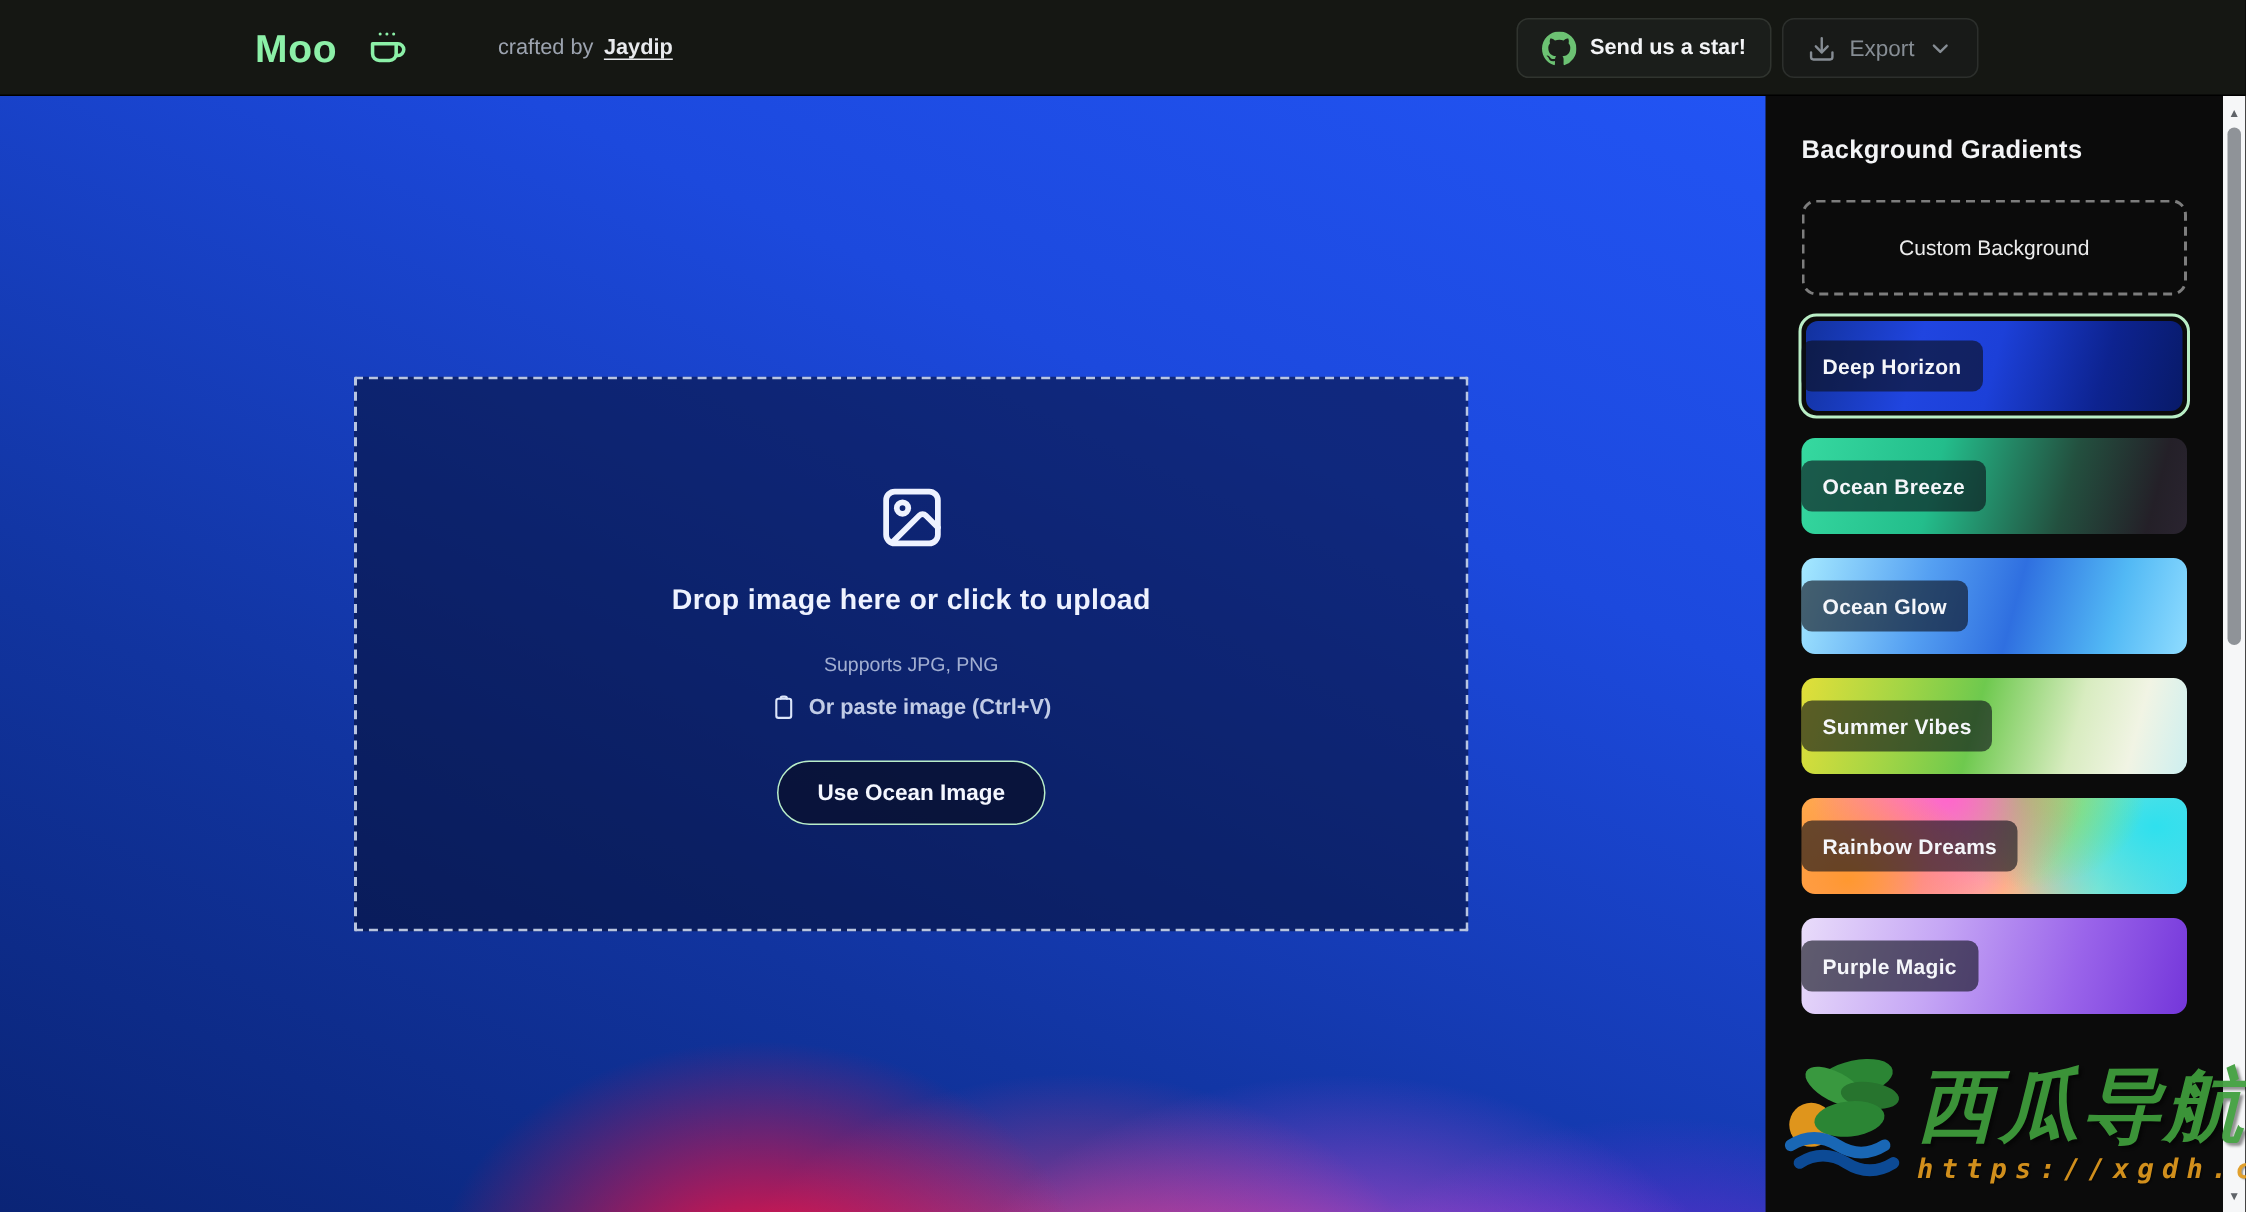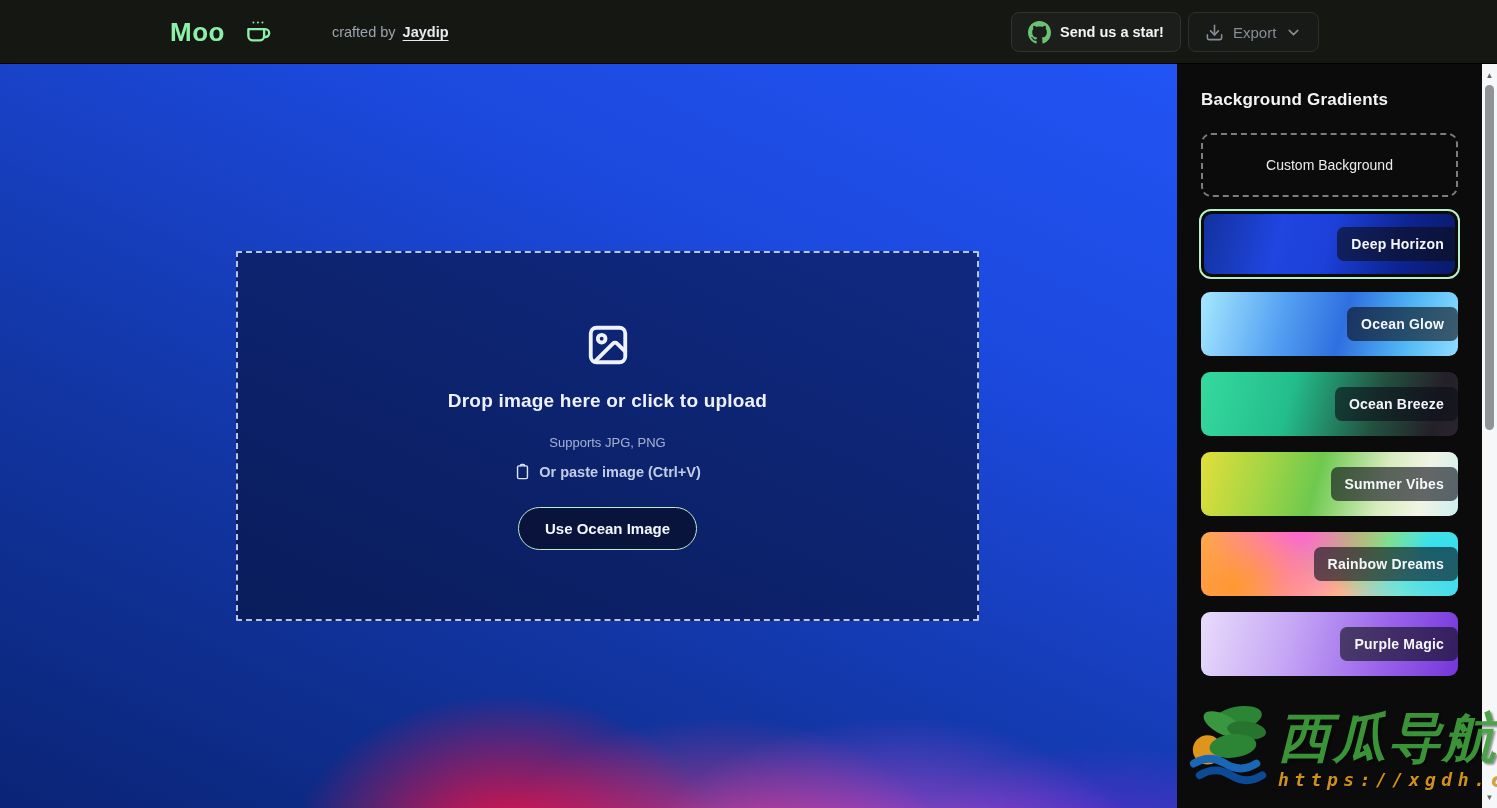--- a/index.html
+++ b/index.html
@@ -38,21 +38,21 @@
     border:1.5px solid #b9eec9; cursor:pointer; }
   .demo-btn span { color:#f4f7ff; font-size:15px; font-weight:600; }
 
   
   .sidebar { width:305px; height:744px; background:#0b0b0b; padding:26px 24px 0 24px; overflow:hidden; }
   .sb-title { color:#f3f4f6; font-size:17px; font-weight:bold; letter-spacing:.2px; margin-bottom:23px; }
   .custom-btn { width:257px; height:64px; border:2px dashed #7d7d7d; border-radius:10px;
     display:flex; align-items:center; justify-content:center; cursor:pointer; margin-bottom:12px; background:transparent; }
   .custom-btn span { color:#ececec; font-size:14px; font-weight:500; }
   .swatch { position:relative; width:257px; height:64px; border-radius:10px; margin-bottom:16px;
-    display:flex; align-items:center; justify-content:flex-end; cursor:pointer; }
+    display:flex; align-items:center; justify-content:flex-start; cursor:pointer; }
   .swatch .grad { position:absolute; inset:0; border-radius:9px; }
   .swatch.selected { width:261px; height:70px; margin-left:-2px; border:2px solid #b9eec6; border-radius:12px; margin-bottom:13px; }
   .swatch.selected .grad { inset:3px; border-radius:8px; }
   .swatch .pill { position:relative; z-index:1; background:rgba(12,14,24,.62); color:#f5f6fa;
     font-size:14px; font-weight:600; padding:9px 14px; border-radius:7px; letter-spacing:.2px; }
 
   
   .scrollbar { position:relative; width:15px; height:744px; background:#f6f7f8; }
   .sb-arrow { position:absolute; left:0; width:15px; height:18px; display:flex; align-items:center;
     justify-content:center; color:#5f6368; font-size:8px; cursor:pointer; }
@@ -149,26 +149,26 @@
     <div class="sb-title">Background Gradients</div>
     <div class="custom-btn">
       <span>Custom Background</span>
     </div>
     <div>
         <div class="swatch selected">
     <div class="grad" style="background: linear-gradient(105deg, rgb(18, 50, 158) 0%, rgb(32, 69, 224) 30%, rgb(28, 64, 216) 50%, rgb(13, 35, 144) 78%, rgb(8, 26, 104) 100%);"></div>
     <span class="pill">Deep Horizon</span>
   </div>
         <div class="swatch">
+    <div class="grad" style="background: linear-gradient(105deg, rgb(54, 217, 160) 0%, rgb(35, 189, 139) 35%, rgb(35, 80, 63) 68%, rgb(36, 32, 40) 90%, rgb(42, 36, 48) 100%);"></div>
+    <span class="pill">Ocean Breeze</span>
+  </div>
+        <div class="swatch">
     <div class="grad" style="background: linear-gradient(105deg, rgb(165, 233, 255) 0%, rgb(85, 160, 242) 32%, rgb(47, 111, 224) 55%, rgb(82, 185, 245) 80%, rgb(143, 220, 255) 100%);"></div>
     <span class="pill">Ocean Glow</span>
-  </div>
-        <div class="swatch">
-    <div class="grad" style="background: linear-gradient(105deg, rgb(54, 217, 160) 0%, rgb(35, 189, 139) 35%, rgb(35, 80, 63) 68%, rgb(36, 32, 40) 90%, rgb(42, 36, 48) 100%);"></div>
-    <span class="pill">Ocean Breeze</span>
   </div>
         <div class="swatch">
     <div class="grad" style="background: linear-gradient(105deg, rgb(226, 223, 57) 0%, rgb(163, 213, 69) 25%, rgb(110, 201, 78) 45%, rgb(216, 236, 192) 70%, rgb(241, 244, 228) 85%, rgb(205, 239, 240) 100%);"></div>
     <span class="pill">Summer Vibes</span>
   </div>
         <div class="swatch">
     <div class="grad" style="background: radial-gradient(90px 70px at 12% 85%, rgb(255, 152, 48) 0%, rgba(255, 152, 48, 0) 100%), radial-gradient(90px 70px at 38% 0%, rgb(255, 102, 204) 0%, rgba(255, 102, 204, 0) 100%), radial-gradient(80px 60px at 58% 0%, rgb(138, 227, 79) 0%, rgba(138, 227, 79, 0) 100%), radial-gradient(110px 80px at 92% 30%, rgb(47, 224, 238) 0%, rgba(47, 224, 238, 0) 100%), linear-gradient(105deg, rgb(255, 172, 77) 0%, rgb(255, 143, 200) 35%, rgb(255, 178, 137) 55%, rgb(159, 230, 200) 78%, rgb(87, 214, 240) 100%);"></div>
     <span class="pill">Rainbow Dreams</span>
   </div>
         <div class="swatch">

